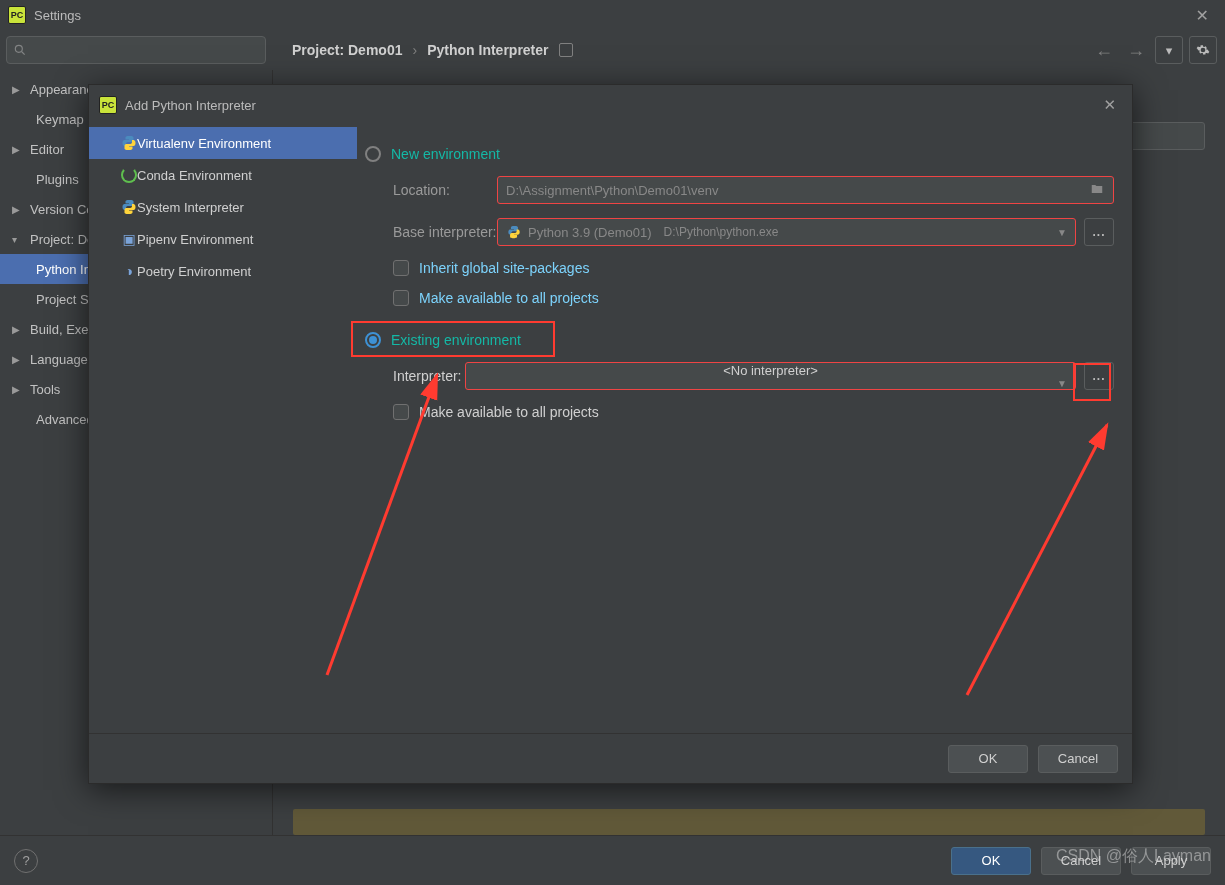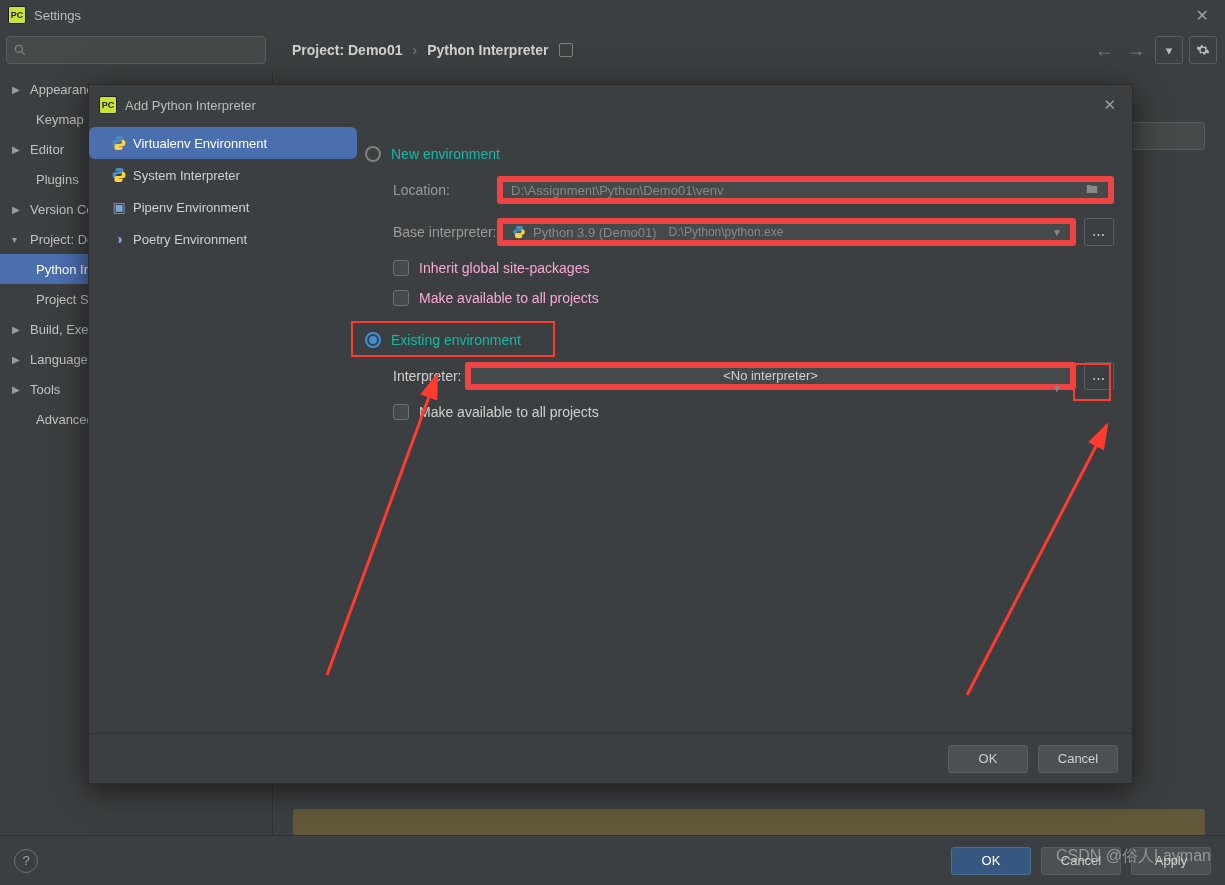--- a/index.html
+++ b/index.html
@@ -35,42 +35,42 @@
   .btn { min-width:80px; height:28px; border:1px solid #5a5d5e; background:#4c5052; color:#d0d0d0; border-radius:3px; padding:0 16px; cursor:pointer; font-size:13px;}
   .btn.primary { background:#365880; border-color:#4a708b; color:#fff; }
   .footer-right { margin-left:auto; display:flex; gap:10px;}
 
   
   .modal { position:absolute; left:88px; top:84px; width:1045px; height:700px; background:#3c3f41; border:1px solid #2b2b2b; box-shadow:0 6px 30px rgba(0,0,0,.6); display:flex; flex-direction:column; }
   .modal-title { height:40px; display:flex; align-items:center; padding:0 10px; }
   .modal-title .mclose { margin-left:auto; color:#a0a0a0; font-size:15px; cursor:pointer; padding:2px 6px;}
   .modal-body { flex:1; display:flex; }
   .env-list { width:268px; padding-top:2px;}
-  .env-item { height:32px; display:flex; align-items:center; gap:6px; padding-left:22px; cursor:pointer; color:#d0d0d0;border-radius:6px;}
+  .env-item { height:32px; display:flex; align-items:center; gap:0; padding-left:32px; cursor:pointer; color:#d0d0d0;}
   .env-item.sel { background:#4b6eaf; color:#fff; }
   .env-icon { width:16px; height:16px; display:flex; align-items:center; justify-content:center; }
   .env-icon.py svg path:first-child{fill:#4b8bbe;} .env-icon.py svg path:last-child{fill:#ffd43b;}
   .env-icon.conda { border:2px solid #5fbf4e; border-radius:50%; border-top-color:transparent; }
   .env-icon.pipenv { color:#7aa3d8; font-size:14px;}
   .env-icon.poetry { color:#7aa3d8; font-size:14px;}
 
   .form { flex:1; padding:14px 18px 0 8px; position:relative;}
   .radio-row { display:flex; align-items:center; gap:10px; height:30px; color:#14b8a6; font-size:14px;}
   .radio { width:16px; height:16px; border-radius:50%; border:2px solid #808080; display:inline-flex; align-items:center; justify-content:center; cursor:pointer;}
   .radio.checked { border-color:#3e91d4; }
   .radio.checked::after { content:""; width:8px; height:8px; background:#3e91d4; border-radius:50%; }
   .field-row { display:flex; align-items:center; height:42px; }
   .field-label { width:132px; padding-left:28px; color:#9a9a9a; font-size:14px;}
   .field-label.active { color:#d0d0d0; }
-  .input-like { flex:1; height:28px; background:#45494a; border:6px solid #ef4444; border-radius:3px; display:flex; align-items:center; padding:0 8px; color:#888; font-size:13px;}
+  .input-like { flex:1; height:28px; background:#45494a; border:1px solid #ef4444; border-radius:3px; display:flex; align-items:center; padding:0 8px; color:#888; font-size:13px;}
   .input-like.active { color:#d0d0d0;flex-direction:column; }
   .input-like .dispath { color:#888; font-size:12px; margin-left:12px;}
   .input-like .caret { margin-left:auto; color:#888; font-size:10px;}
   .browse-btn { width:30px; height:28px; margin-left:8px; border:1px solid #5a5d5e; border-radius:3px; display:flex; align-items:center; justify-content:center; color:#bbb; cursor:pointer; font-weight:bold; letter-spacing:1px; font-size:12px;}
-  .checkbox-row { display:flex; align-items:center; gap:10px; height:30px; padding-left:28px; color:#f9a8d4; font-size:14px;}
+  .checkbox-row { display:flex; align-items:center; gap:10px; height:30px; padding-left:28px; color:#7dd3fc; font-size:14px;}
   .checkbox-row.active { color:#d0d0d0; }
   .cbox { width:16px; height:16px; border:1px solid #707070; border-radius:3px; background:#45494a; cursor:pointer;}
   .folder-icon { margin-left:auto; color:#888; }
 
   .red-box { border:2px solid #ff3b30; position:absolute; pointer-events:none; }
   .arrow-svg { position:absolute; pointer-events:none; }
 
   .modal-footer { height:50px; border-top:1px solid #323232; display:flex; align-items:center; justify-content:flex-end; gap:10px; padding:0 14px;}
 
   .watermark { position:absolute; right:14px; bottom:18px; color:rgba(220,220,220,.5); font-size:16px; pointer-events:none;}
@@ -179,20 +179,24 @@
   <div class="modal-body">
     <div class="env-list">
       <div class="env-item sel">
         <span class="env-icon py">
             <svg width="16" height="16" viewBox="0 0 32 32">
               <path d="M15 2c-6 0-6 3-6 3v4h7v1H7s-4 0-4 6 4 6 4 6h3v-4s0-4 4-4h7s4 0 4-4V5s0-3-6-3h-4z"></path>
               <path d="M17 30c6 0 6-3 6-3v-4h-7v-1h9s4 0 4-6-4-6-4-6h-3v4s0 4-4 4h-7s-4 0-4 4v5s0 3 6 3h4z"></path>
             </svg>
           </span>
         <span>Virtualenv Environment</span>
+      </div>
+      <div class="env-item">
+        <span class="env-icon conda"></span>
+        <span>Conda Environment</span>
       </div>
       <div class="env-item">
         <span class="env-icon py">
             <svg width="16" height="16" viewBox="0 0 32 32">
               <path d="M15 2c-6 0-6 3-6 3v4h7v1H7s-4 0-4 6 4 6 4 6h3v-4s0-4 4-4h7s4 0 4-4V5s0-3-6-3h-4z"></path>
               <path d="M17 30c6 0 6-3 6-3v-4h-7v-1h9s4 0 4-6-4-6-4-6h-3v4s0 4-4 4h-7s-4 0-4 4v5s0 3 6 3h4z"></path>
             </svg>
           </span>
         <span>System Interpreter</span>
       </div>

